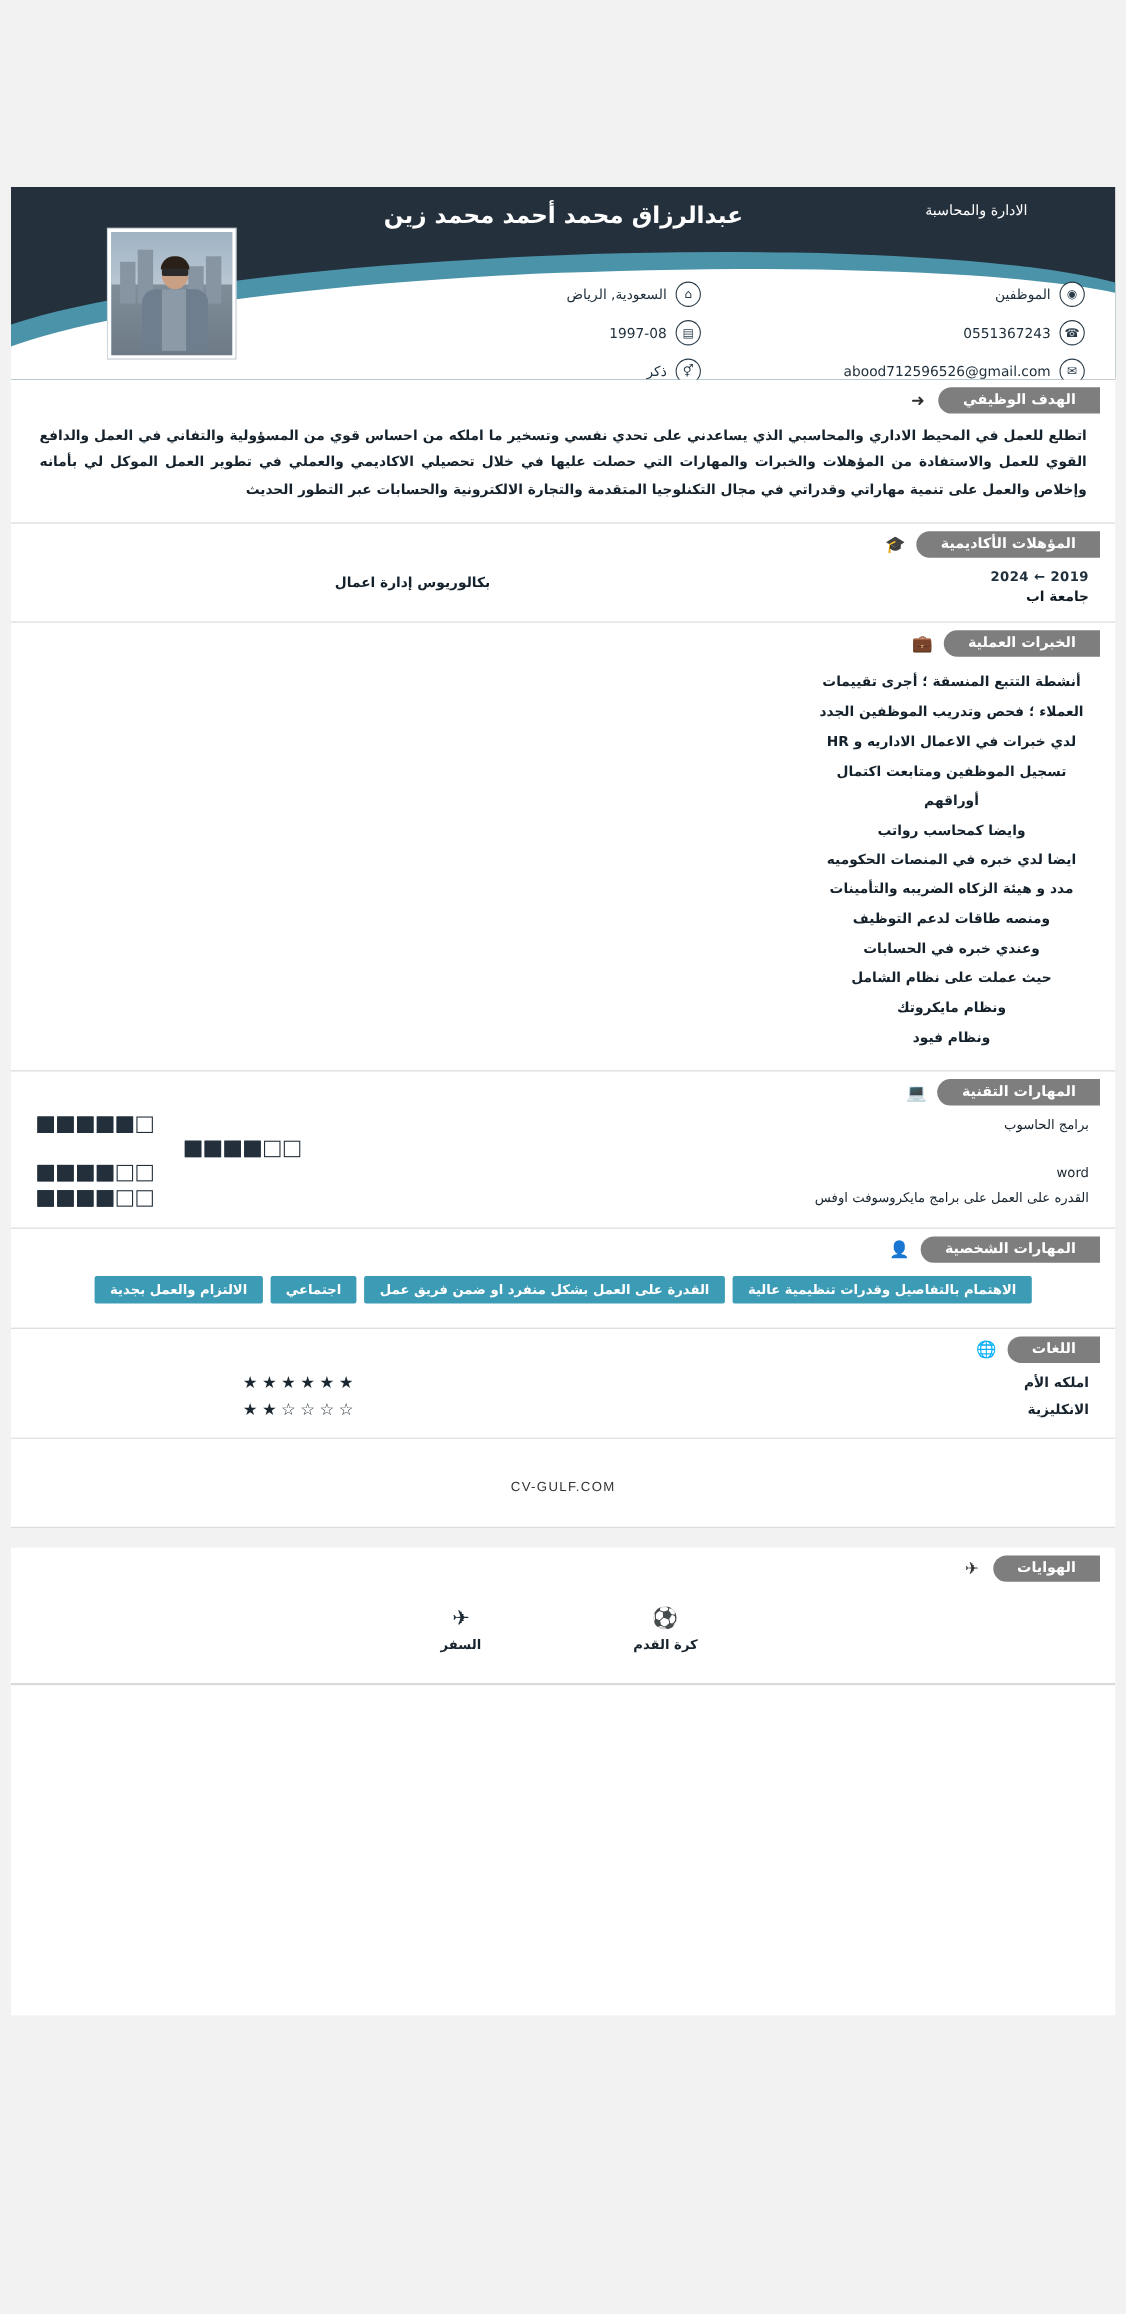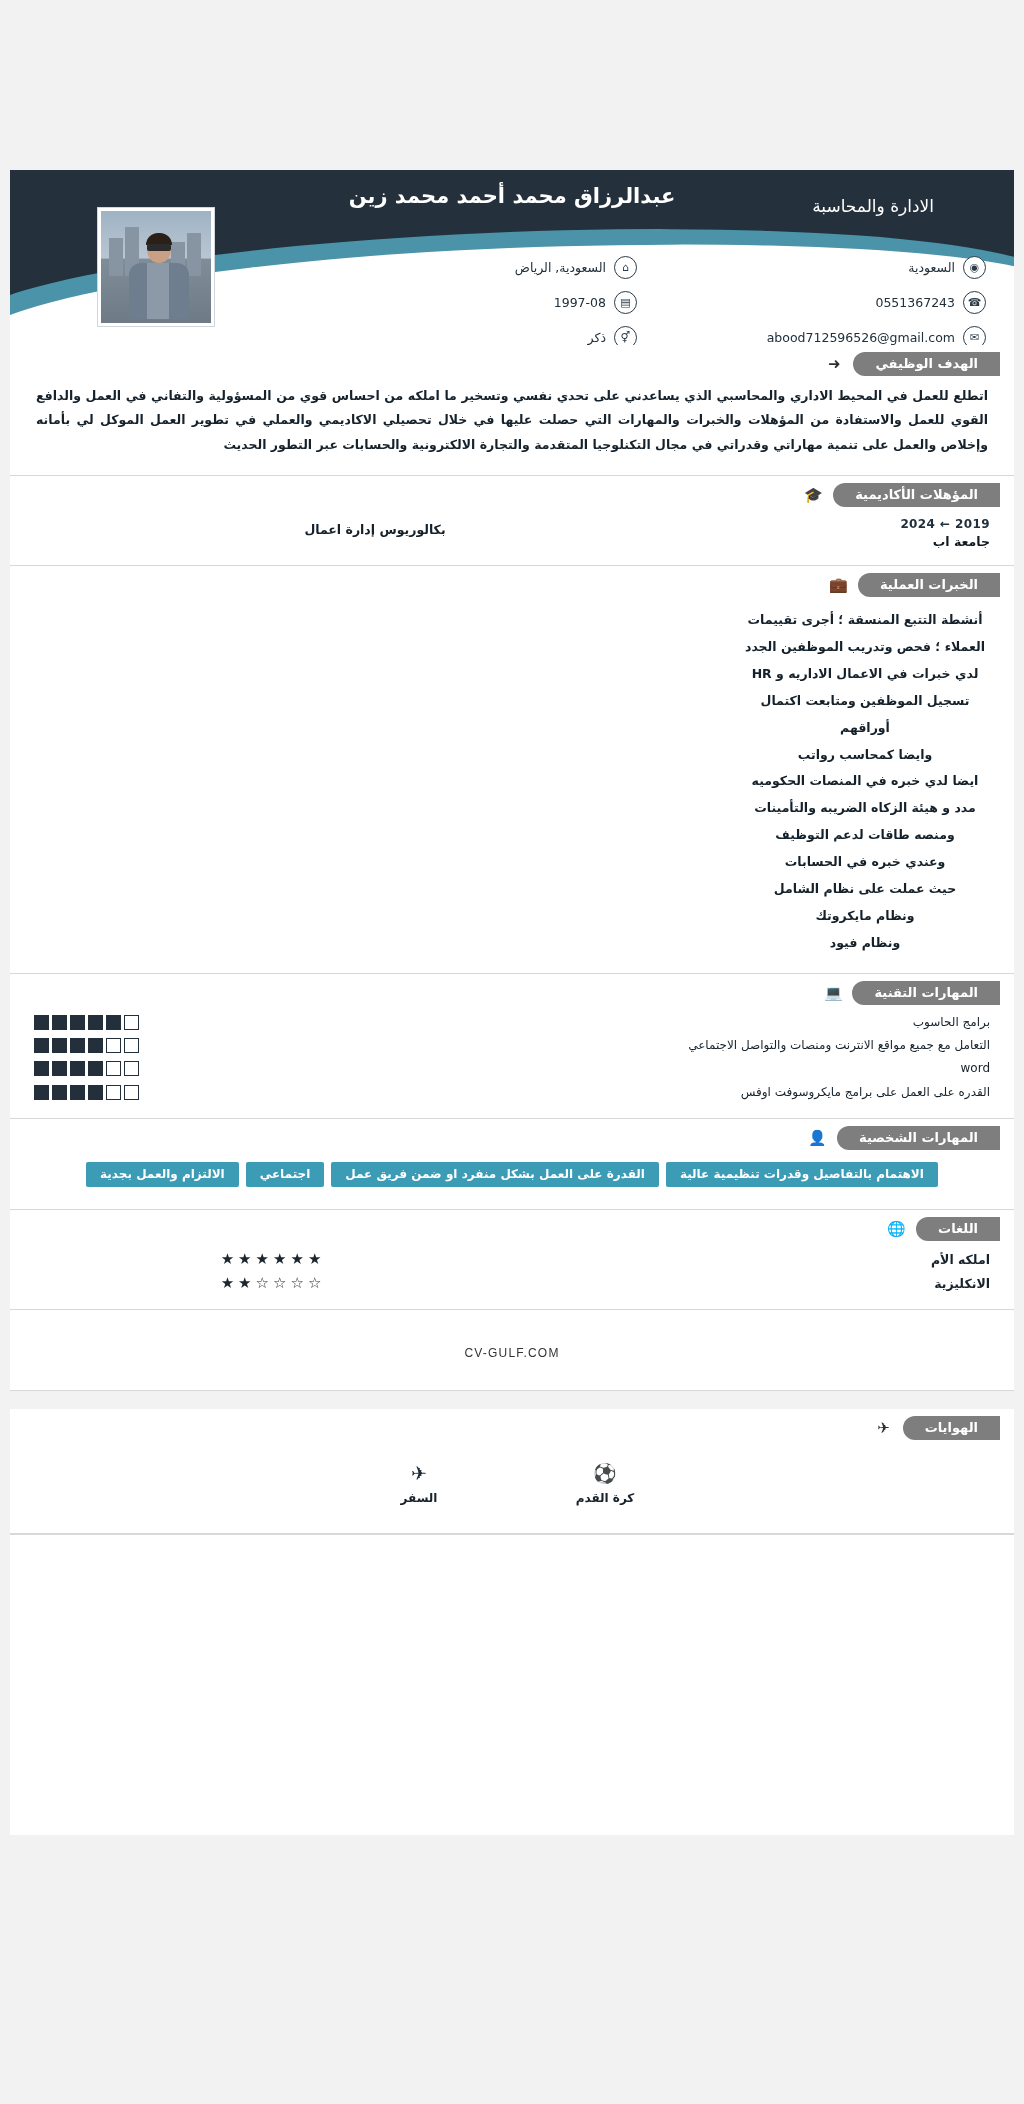--- a/index.html
+++ b/index.html
@@ -51,24 +51,24 @@
     right: 0;
     left: 0;
     text-align: center;
     color: #ffffff;
     font-size: 21px;
     font-weight: bold;
     letter-spacing: .3px;
   }
   .hdr-field {
     position: absolute;
-    top: 26px;
+    top: 14px;
     right: 80px;
     color: #ffffff;
-    font-size: 17px;
+    font-size: 13px;
   }
   .photo-frame {
     position: absolute;
     top: 38px;
     left: 88px;
     width: 110px;
     height: 112px;
     background: #8fa4b4;
     border: 3px solid #ffffff;
     box-shadow: 0 0 0 1px #cfd6dc;
@@ -288,21 +288,21 @@
       <div class="person-shirt"></div>
       <div class="person-head"></div>
       <div class="person-hair"></div>
       <div class="person-glass"></div>
     </div>
 
     <div class="contact-grid">
       <div class="col-right">
         <div class="contact-item">
           <span class="ci-ico">◉</span>
-          <span class="ci-txt">السعودية</span>
+          <span class="ci-txt">الموظفين</span>
         </div>
         <div class="contact-item" style="margin-top:12px;">
           <span class="ci-ico">☎</span>
           <span class="ci-txt">0551367243</span>
         </div>
         <div class="contact-item" style="margin-top:12px;">
           <span class="ci-ico">✉</span>
           <span class="ci-txt">abood712596526@gmail.com</span>
         </div>
       </div>
@@ -381,21 +381,20 @@
           <div class="skill-boxes">
               <span class="sq on"></span>
               <span class="sq on"></span>
               <span class="sq on"></span>
               <span class="sq on"></span>
               <span class="sq on"></span>
               <span class="sq"></span>
             </div>
         </div>
         <div class="skill-row">
-          <div class="skill-name">التعامل مع جميع مواقع الانترنت ومنصات والتواصل الاجتماعي</div>
           <div class="skill-boxes">
               <span class="sq on"></span>
               <span class="sq on"></span>
               <span class="sq on"></span>
               <span class="sq on"></span>
               <span class="sq"></span>
               <span class="sq"></span>
             </div>
         </div>
         <div class="skill-row">

